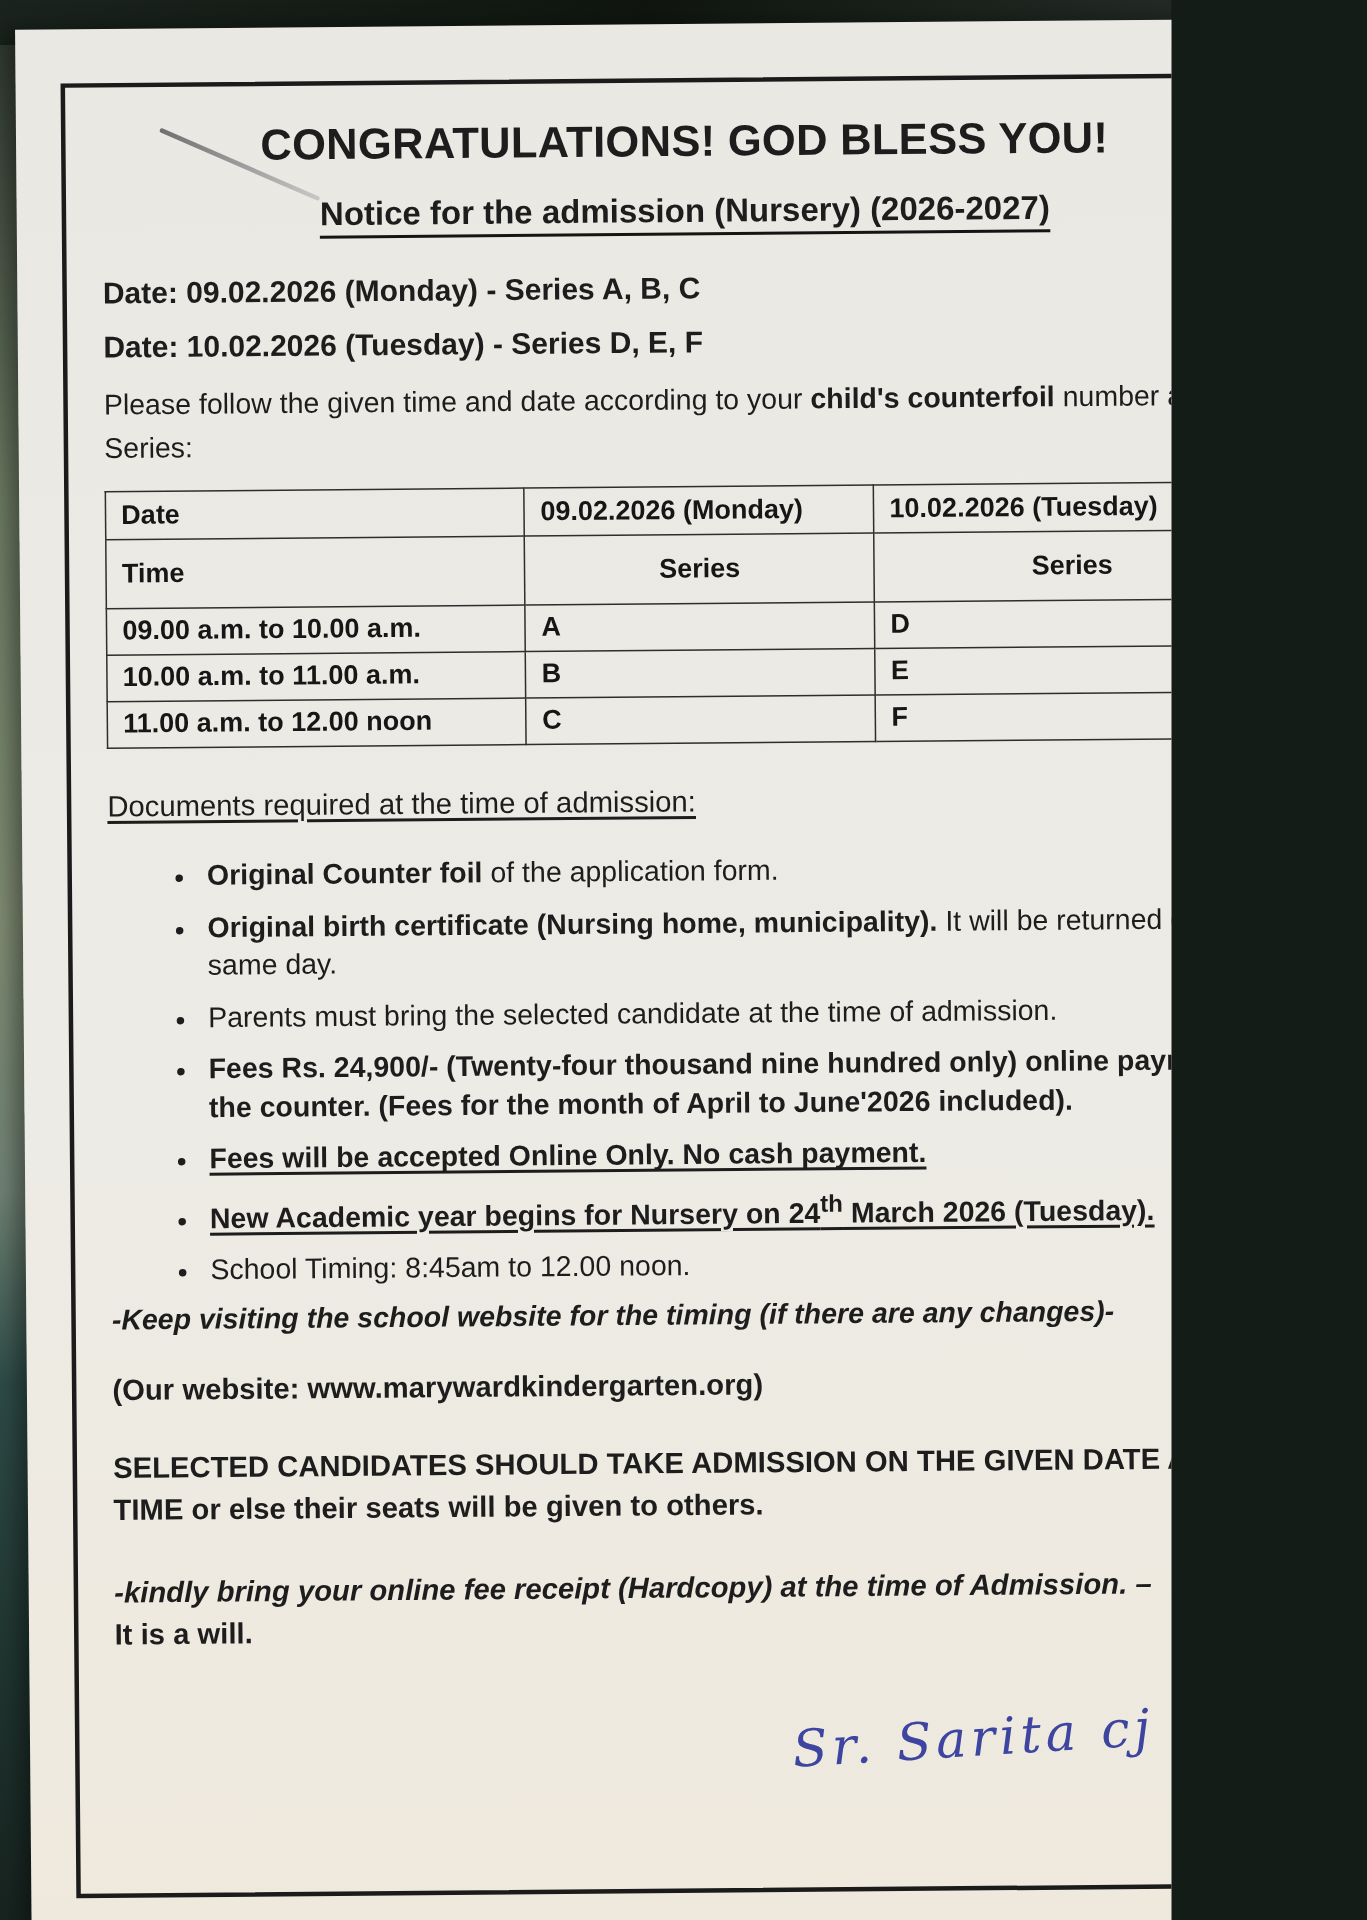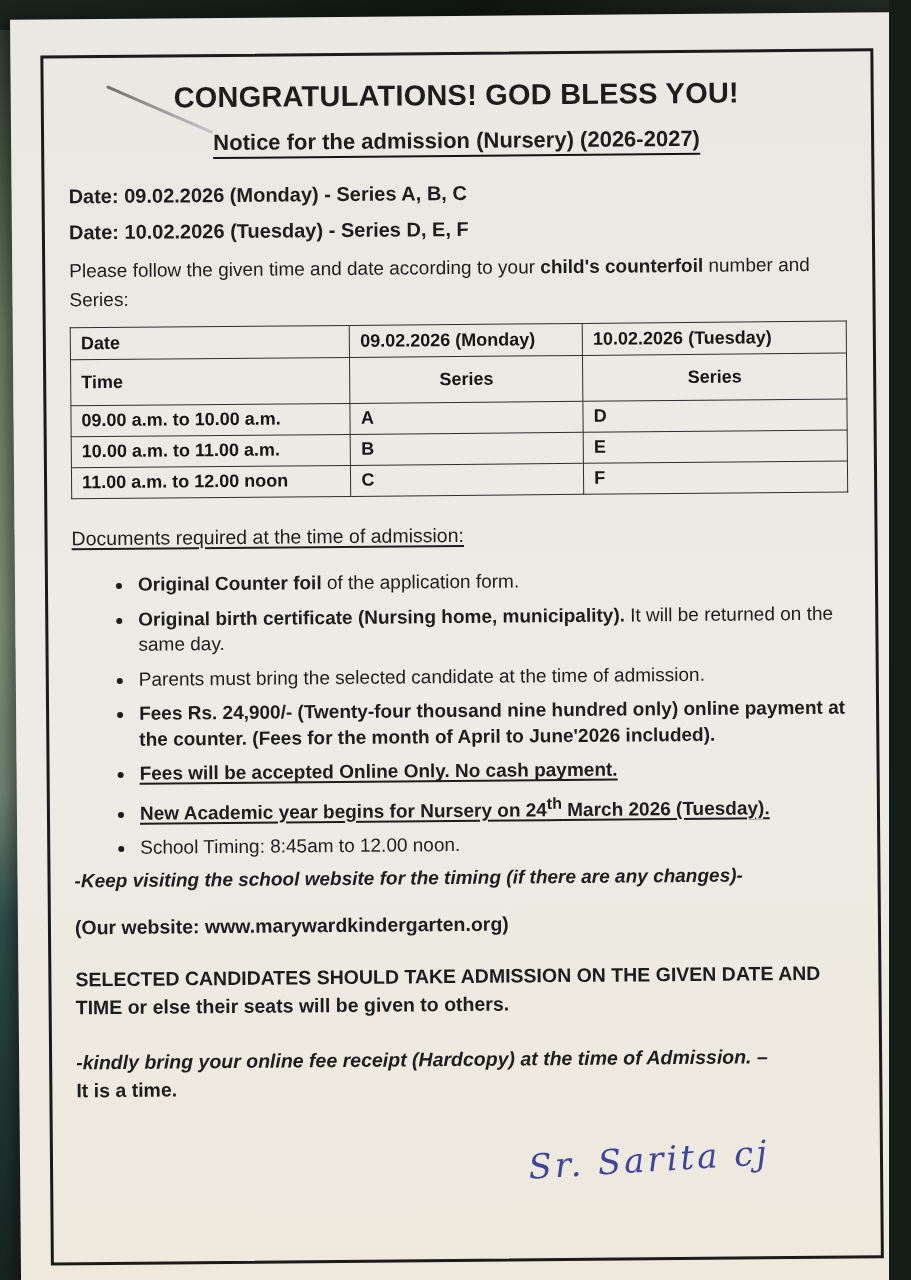--- a/index.html
+++ b/index.html
@@ -3,21 +3,21 @@
 <meta charset="utf-8">
 <style>
   * { margin:0; padding:0; box-sizing:border-box; }
   html,body { width:911px; height:1280px; }
   body {
     background:#141c17;
     font-family:"Liberation Sans", sans-serif;
     color:#1d1d1d;
     overflow:hidden;
   }
-  .photo { position:relative; width:889px; height:1280px; overflow:hidden; }
+  .photo { position:relative; width:781px; height:1280px; overflow:hidden; }
 
   
   .bg-left {
     position:absolute; left:0; top:0; width:42px; height:100%;
     background:linear-gradient(180deg,#2c352d 0%,#6c7b63 26%,#7e8b72 48%,#6f8173 62%,#2e4b47 72%,#223833 84%,#17231f 100%);
   }
   .bg-top {
     position:absolute; left:0; top:0; width:100%; height:30px;
     background:linear-gradient(90deg,#1a231e 0%,#10160f 55%,#232b26 100%);
   }
@@ -149,19 +149,19 @@
         <li><span class="bu"><span>New Academic year begins for Nursery on 24</span><sup>th</sup><span> March 2026 (Tuesday).</span></span></li>
         <li><span>School Timing: 8:45am to 12.00 noon.</span></li>
       </ul>
 
       <p class="timing-note">-Keep visiting the school website for the timing (if there are any changes)-</p>
 
       <p class="website-line">(Our website: www.marywardkindergarten.org)</p>
 
       <p class="selected-notice">SELECTED CANDIDATES SHOULD TAKE ADMISSION ON THE GIVEN DATE AND TIME or else their seats will be given to others.</p>
 
-      <p class="receipt-note"><span class="ital">-kindly bring your online fee receipt (Hardcopy) at the time of Admission. –</span><br><span>It is a time.</span></p>
+      <p class="receipt-note"><span class="ital">-kindly bring your online fee receipt (Hardcopy) at the time of Admission. –</span><br><span>It is a will.</span></p>
 
       <div class="signature">Sr. Sarita cj</div>
 
     </div>
   </div>
 </div>
 
 </body></html>

